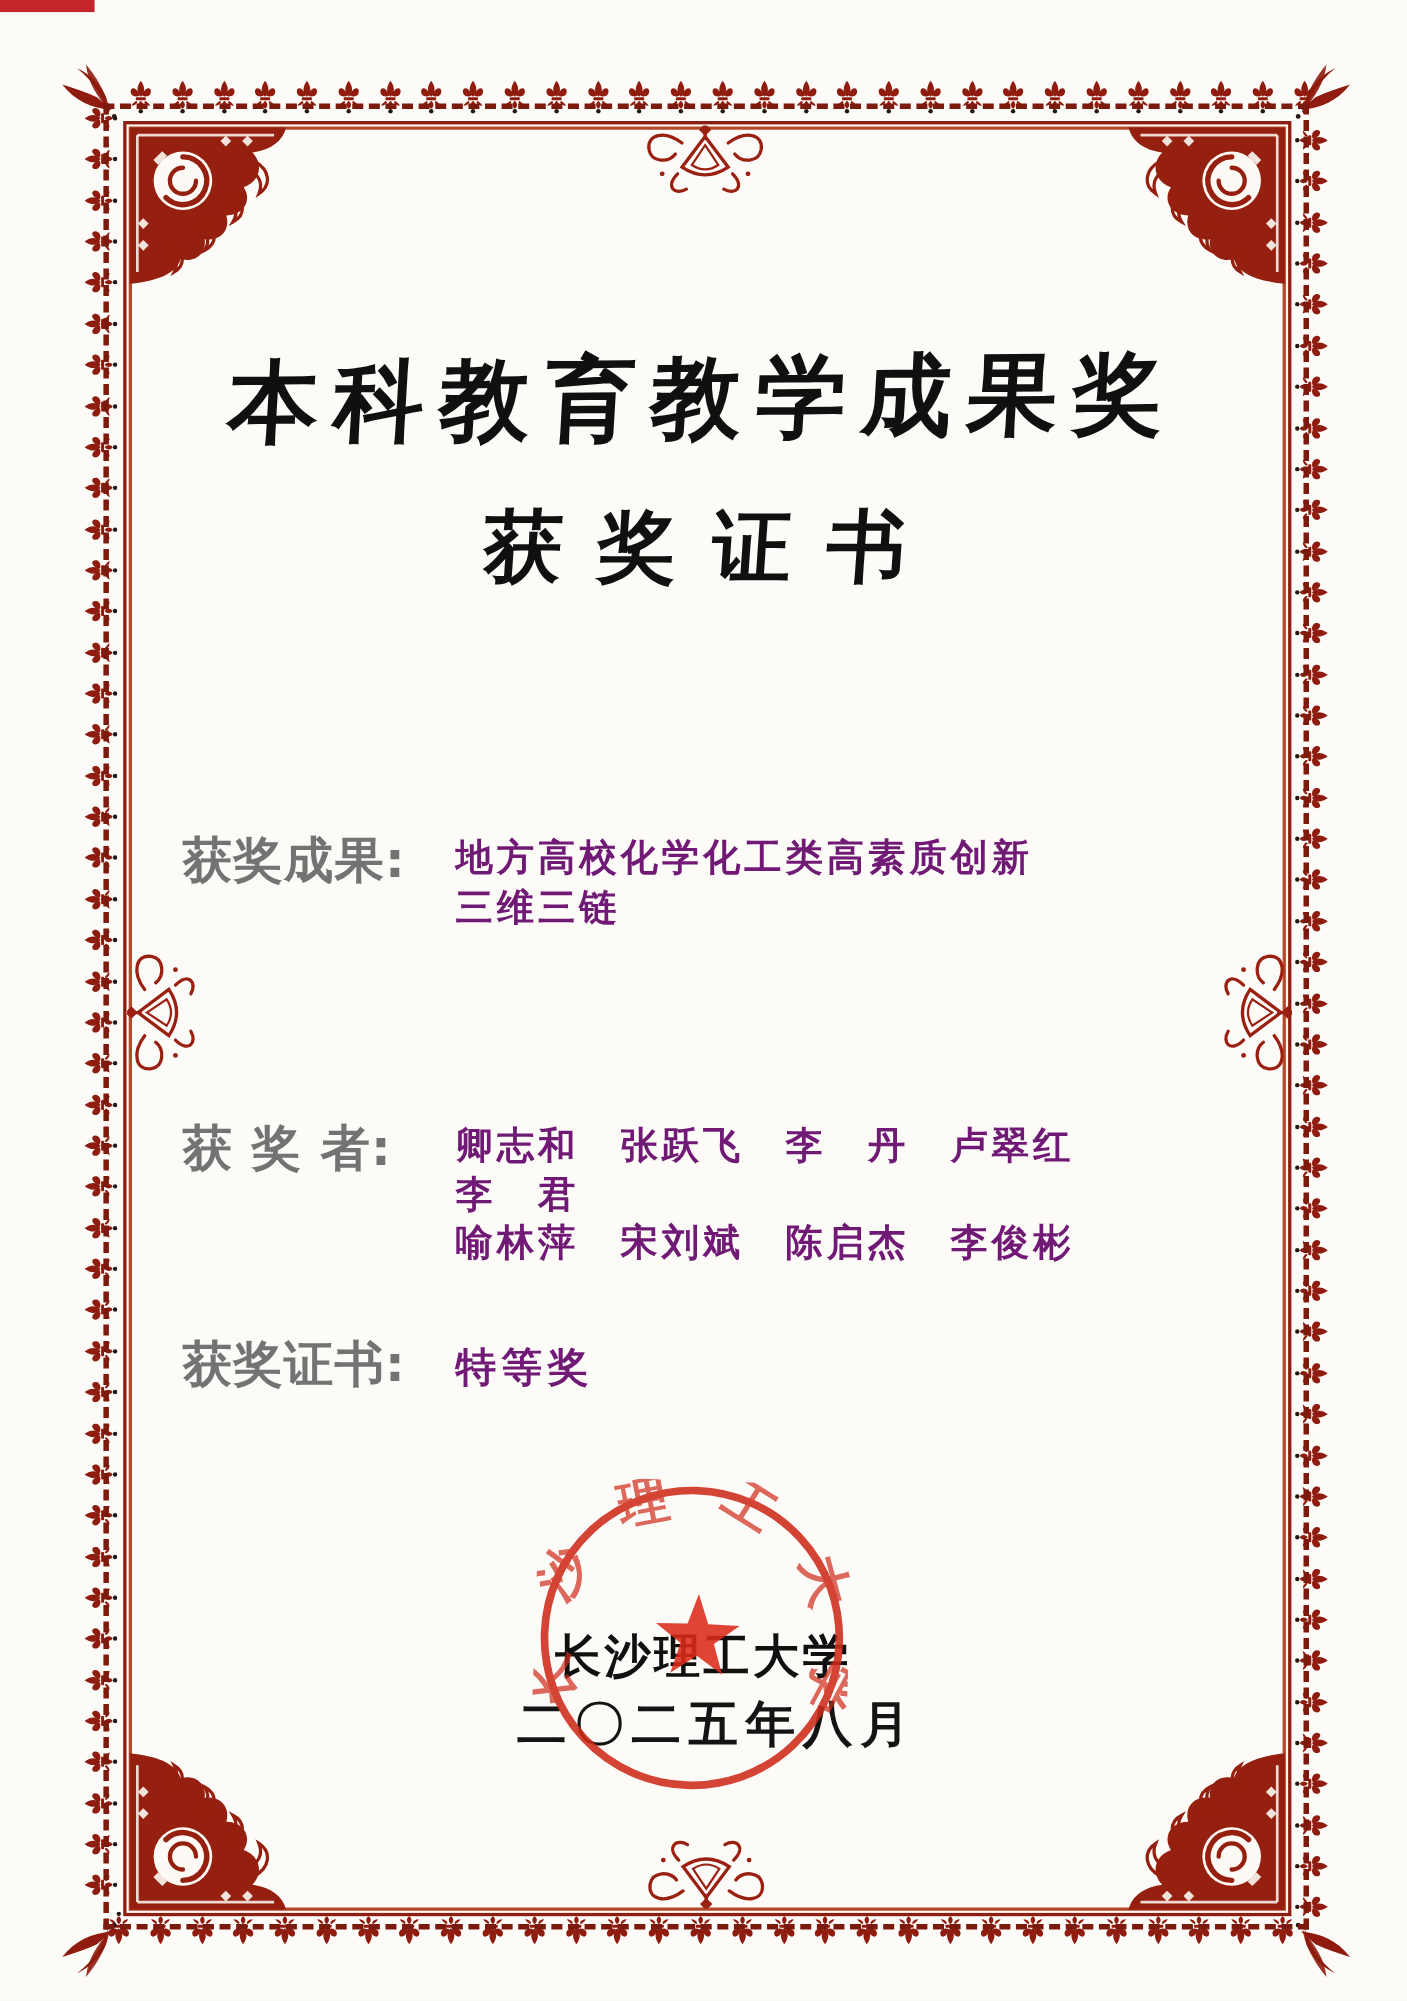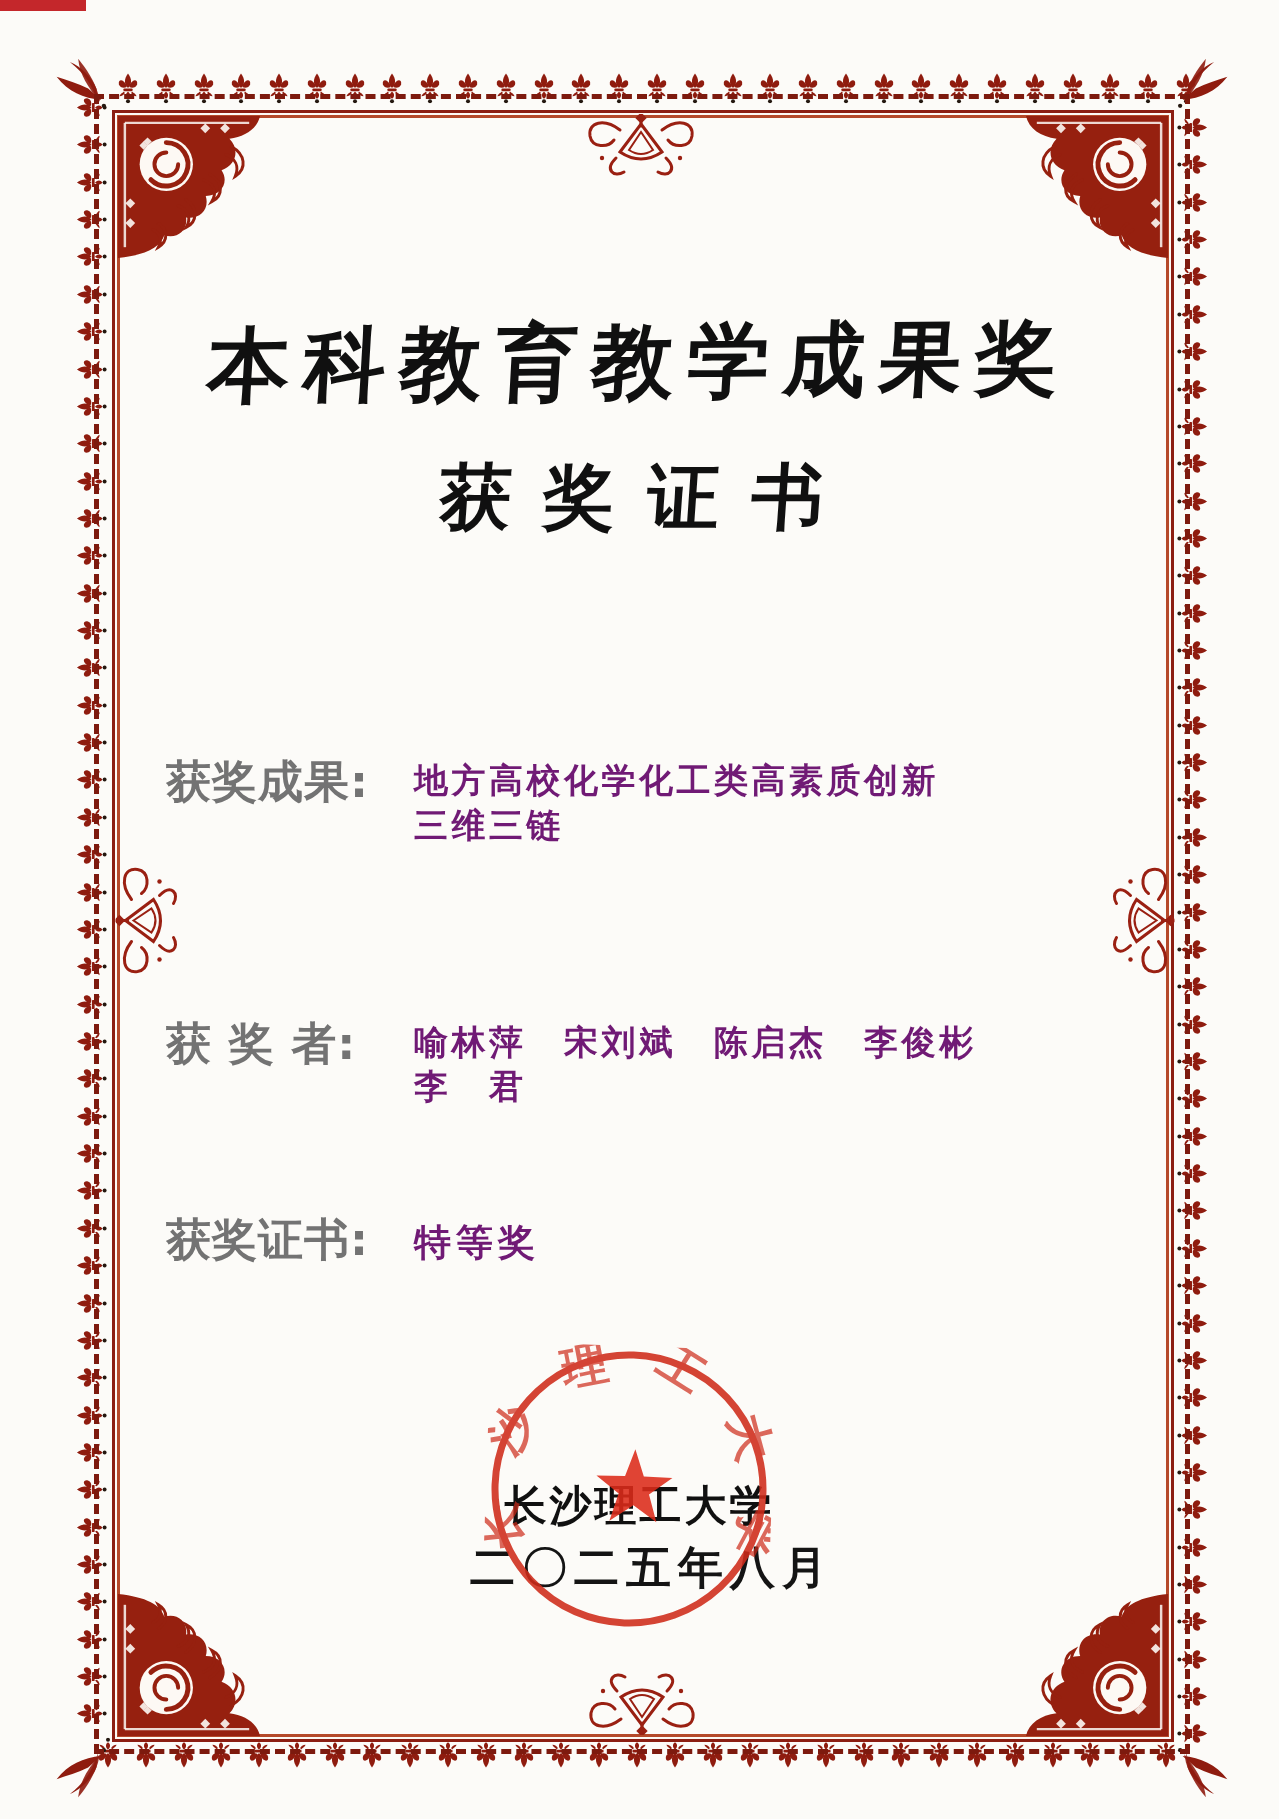--- a/index.html
+++ b/index.html
@@ -669,22 +669,23 @@
   <div class="subtitle">获奖证书</div>
 
   <div class="flabel lb-achv">获奖成果:</div>
   <div class="fvalue v-achv">
     <div>地方高校化学化工类高素质创新</div>
     <div>三维三链</div>
   </div>
 
   <div class="flabel lb-win">获 奖 者:</div>
   <div class="fvalue v-win">
+    <div>卿志和　张跃飞　李　丹　卢翠红</div>
+    <div>李　君</div>
     <div>喻林萍　宋刘斌　陈启杰　李俊彬</div>
-    <div>李　君</div>
   </div>
 
   <div class="flabel lb-grade">获奖证书:</div>
   <div class="fvalue v-grade">特等奖</div>
 
   <div class="issuer">长沙理工大学</div>
   <div class="cert-date">二〇二五年八月</div>
 
   <svg class="seal" viewBox="0 0 286 286">
     <circle cx="143" cy="143" r="134" fill="none" stroke="#cf2b1a" stroke-width="7"></circle>

